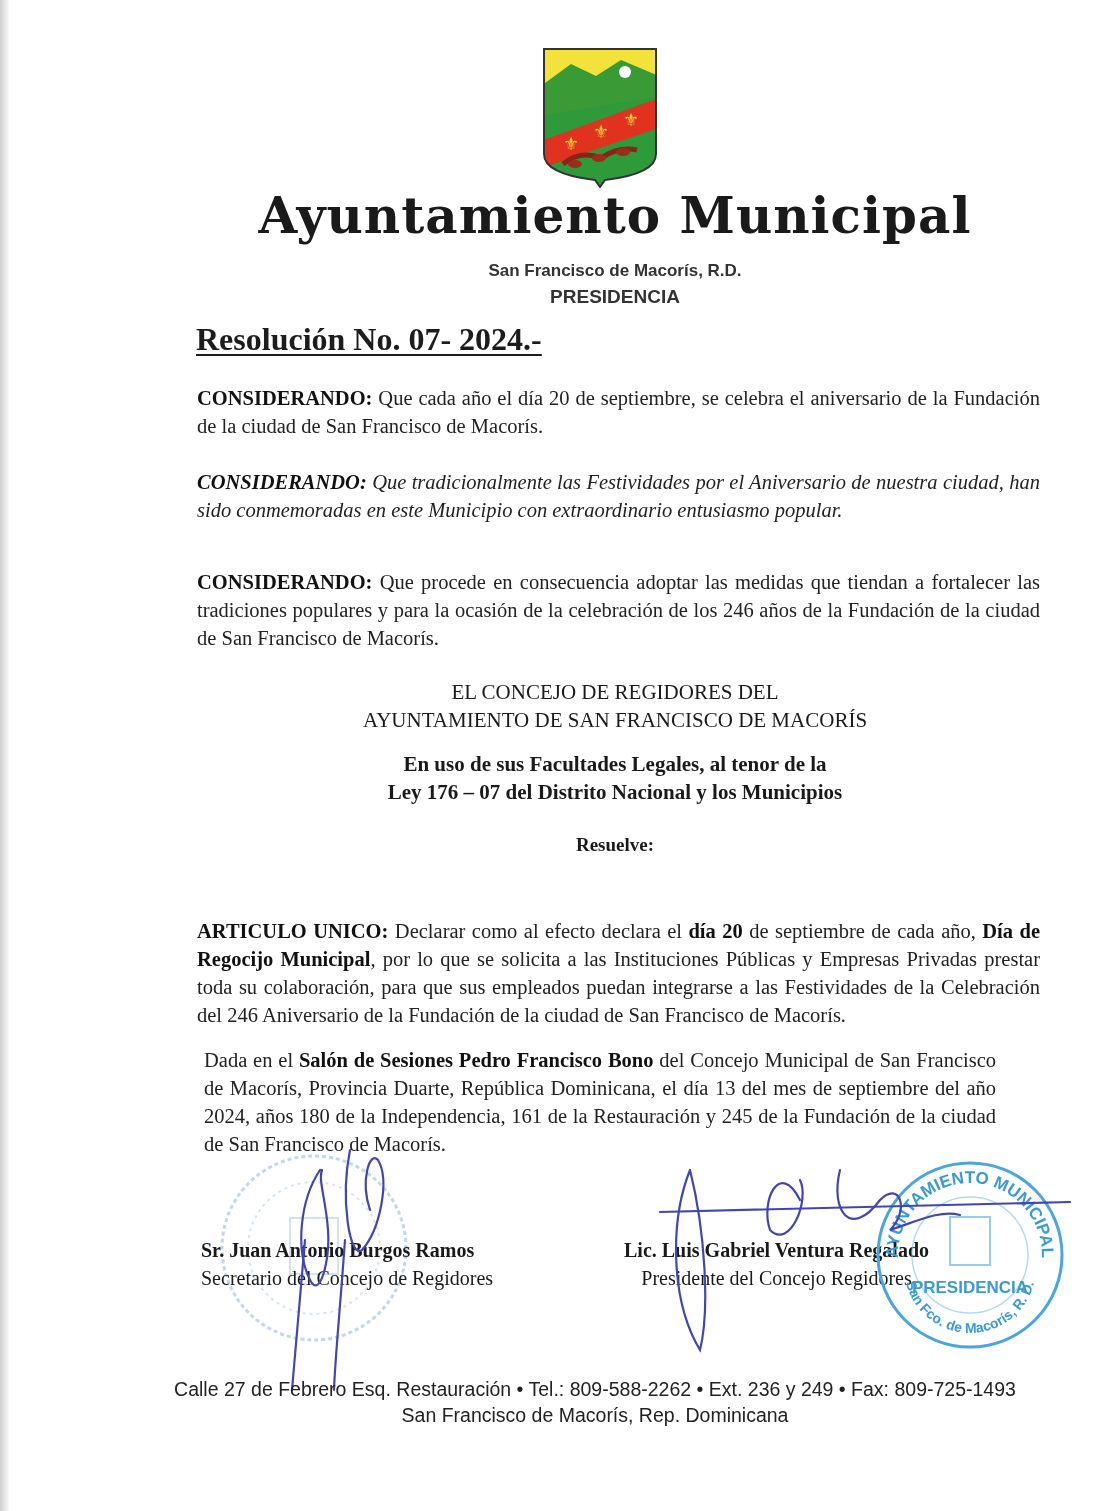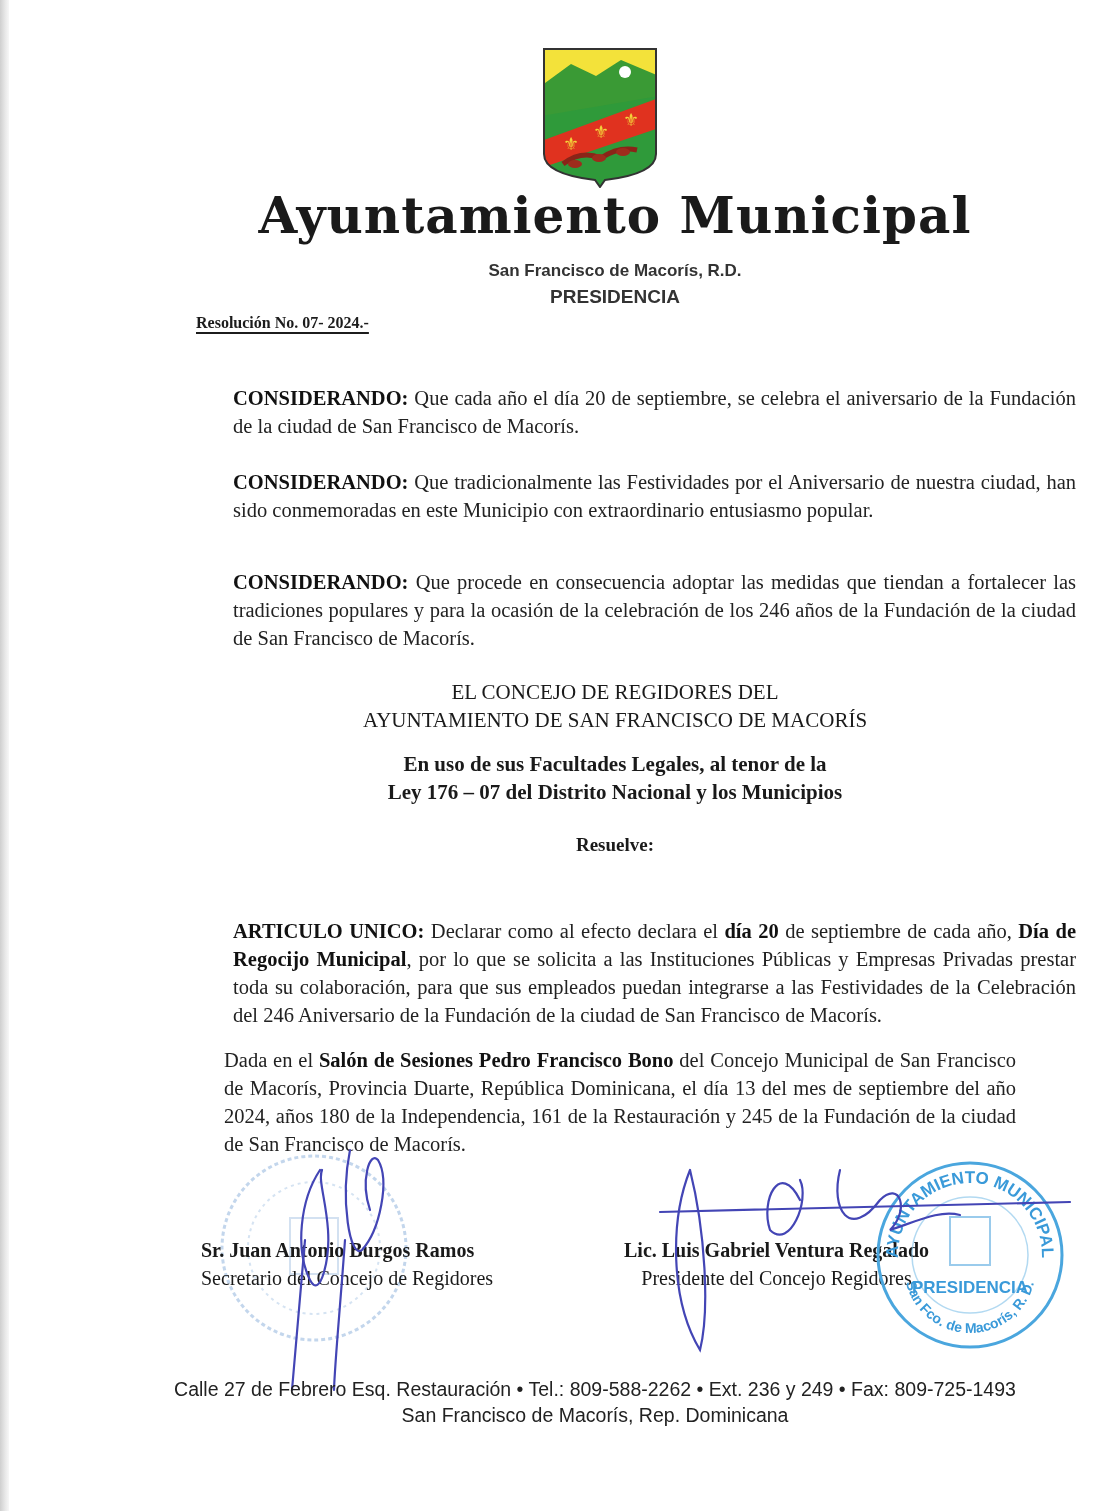--- a/index.html
+++ b/index.html
@@ -6,35 +6,35 @@
   body { width:1115px; height:1511px; background:#ffffff; position:relative; overflow:hidden; font-family:"DejaVu Serif", serif; color:#1c1c1c; }
   .edge { position:absolute; left:0; top:0; width:9px; height:1511px; background:linear-gradient(to right,#cfcfcf,#e9e9e9 60%,#f7f7f7); }
   .page { position:absolute; left:9px; top:0; width:1106px; height:1511px; background:#fff; }
 
   .crest { position:absolute; left:541px; top:46px; width:118px; height:142px; }
   .org-title { position:absolute; left:0; width:1230px; top:186px; text-align:center; font-family:"DejaVu Serif", serif; font-weight:bold; font-size:50px; letter-spacing:1px; color:#1a1a1a; }
   .org-sub { position:absolute; left:0; width:1230px; text-align:center; font-family:"Liberation Sans", sans-serif; font-weight:bold; color:#333; }
   .org-city { top:261px; font-size:17px; }
   .org-dept { top:286px; font-size:19px; }
 
-  .res-title { position:absolute; left:196px; top:314px; font-family:"Liberation Serif", serif; font-weight:bold; font-size:16px; text-decoration:underline; text-decoration-thickness:2px; text-underline-offset:4px; }
+  .res-title { position:absolute; left:196px; top:321px; font-family:"Liberation Serif", serif; font-weight:bold; font-size:32px; text-decoration:underline; text-decoration-thickness:2px; text-underline-offset:4px; }
 
-  .para { position:absolute; left:197px; width:843px; font-family:"Liberation Serif", serif; font-size:20.5px; line-height:28px; text-align:justify; color:#222;margin-left:36px; }
+  .para { position:absolute; left:197px; width:843px; font-family:"Liberation Serif", serif; font-size:20.5px; line-height:28px; text-align:justify; color:#222; }
   .para b, .bold { font-weight:bold; color:#111; }
   .c1 { top:384px; }
-  .c2 { top:468px; }
+  .c2 { top:468px;font-style:italic; }
   .c3 { top:568px;font-family:Liberation Serif, serif; }
 
   .center { position:absolute; left:0; width:1230px; text-align:center; font-family:"Liberation Serif", serif; color:#1a1a1a; }
   .council { top:678px; font-size:21px; line-height:28px; }
   .legal { top:750px; font-size:21px; line-height:28px; font-weight:bold; }
   .resuelve { top:834px; font-size:19px; font-weight:bold; }
 
   .art { top:917px; }
-  .dada { left:188px; width:792px; top:1046px; }
+  .dada { left:204px; width:792px; top:1046px; }
 
   .sig { position:absolute; font-family:"Liberation Serif", serif; font-size:20px; line-height:28px; color:#1a1a1a; }
   .sig .nm { font-weight:bold; }
   .sig-left { left:201px; top:1236px; }
   .sig-right { left:624px; top:1236px; text-align:center; }
 
   .footer { position:absolute; left:0; width:1190px; text-align:center; font-family:"Liberation Sans", sans-serif; font-size:19.5px; color:#222; }
   .f1 { top:1378px; }
   .f2 { top:1404px; }
 

